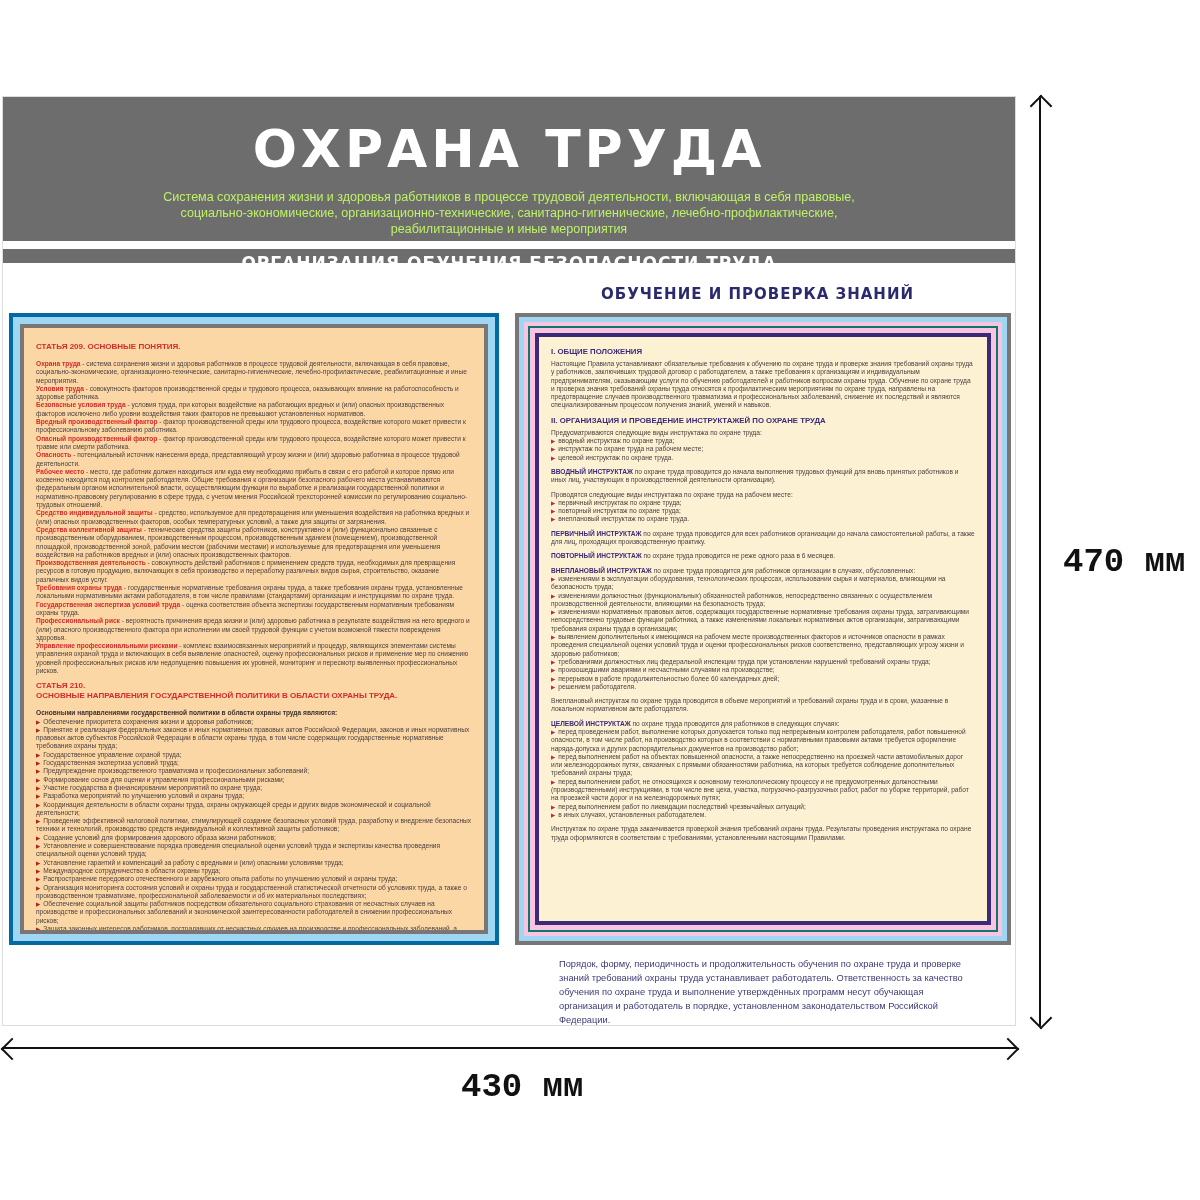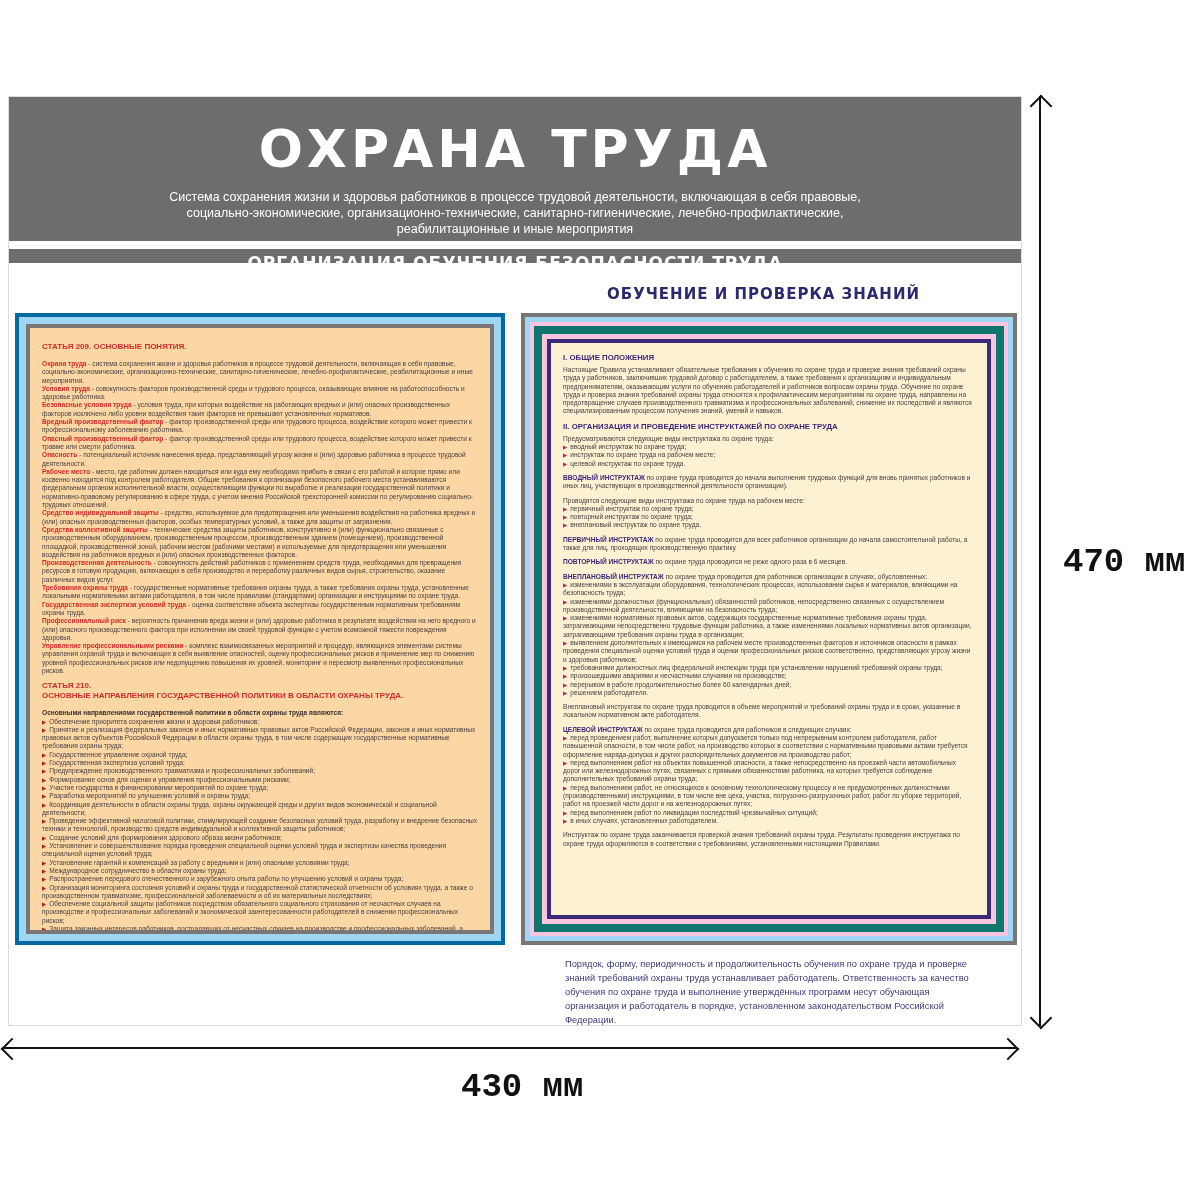--- a/index.html
+++ b/index.html
@@ -1,27 +1,27 @@
 <!DOCTYPE html>
 <html><head>
 <meta charset="utf-8">
 <style>
   html, body { margin:0; padding:0; background:#ffffff; }
   body { width:1200px; height:1200px; position:relative; overflow:hidden; font-family:"Liberation Sans", sans-serif; }
-  .poster { position:absolute; left:8px; top:96px; width:1014px; height:930px; background:#fff; border:1px solid #dcdcdc; box-sizing:border-box;padding-left:48px; }
+  .poster { position:absolute; left:2px; top:96px; width:1014px; height:930px; background:#fff; border:1px solid #dcdcdc; box-sizing:border-box;padding-left:48px; }
   .hdr { position:absolute; left:0; top:0; width:100%; height:144px; background:#6d6d6d; text-align:center; }
   .hdr .title { position:absolute; left:0; right:0; top:22px; color:#fff; font-weight:bold; font-size:52px; letter-spacing:4px; font-family:"DejaVu Sans", sans-serif; line-height:60px; }
-  .hdr .sub { position:absolute; left:150px; right:150px; top:92px; color:#ffffff; font-size:12.5px; line-height:16px; }
+  .hdr .sub { position:absolute; left:150px; right:150px; top:92px; color:#bef264; font-size:12.5px; line-height:16px; }
   .subbar { position:absolute; left:0; top:152px; width:100%; height:14px; background:#6d6d6d; color:#fff; font-weight:bold; font-size:17px; text-align:center; line-height:29px; letter-spacing:1px; font-family:"DejaVu Sans", sans-serif; }
   .colh { position:absolute; top:188px; font-weight:bold; font-size:15px; color:#2b2a6e; letter-spacing:1px; font-family:"DejaVu Sans", sans-serif; }
   .panel-l { position:absolute; left:6px; top:216px; width:490px; height:632px; background:#9fd6f4; border:4px solid #0369a1; box-sizing:border-box; padding:7px; }
   .panel-l .inner { width:100%; height:100%; border:4px solid #7a7676; box-sizing:border-box; background:#fcd7a6; padding:14px 12px; overflow:hidden; }
   .panel-r { position:absolute; left:512px; top:216px; width:496px; height:632px; background:#9fd6f4; border:4px solid #7a7676; box-sizing:border-box; padding:5px; }
   .panel-r .p1 { width:100%; height:100%; background:#f9c4e0; box-sizing:border-box; padding:4px; }
-  .panel-r .p2 { width:100%; height:100%; border:8px solid #0f766e; box-sizing:border-box; background:#f9c4e0; padding:5px; }
+  .panel-r .p2 { width:100%; height:100%; border:2px solid #0f766e; box-sizing:border-box; background:#f9c4e0; padding:5px; }
   .panel-r .p3 { width:100%; height:100%; border:4px solid #3b2a78; box-sizing:border-box; background:#fdf1d4; padding:10px 12px; overflow:hidden; }
   .txt { font-size:6.6px; line-height:8.3px; color:#4a4040; }
   .red { color:#d42a2a; font-weight:bold; }
   .h-red { color:#d42a2a; font-weight:bold; font-size:8px; line-height:10px; margin:0 0 8px 0; }
   .h-blue { color:#3b2a78; font-weight:bold; font-size:7.8px; line-height:10px; margin:6px 0 3px 0; }
   .blue { color:#3b2a78; font-weight:bold; }
   .bul::before { content:"\25B6"; color:#c0285a; font-size:5.5px; margin-right:3px; }
   .bul-l::before { content:"\25B6"; color:#b02020; font-size:5.5px; margin-right:3px; }
   .gap { height:6px; }
   .foot { position:absolute; top:860px; font-size:9.3px; line-height:14px; color:#3b3a78; font-family:"Liberation Sans", sans-serif; }

